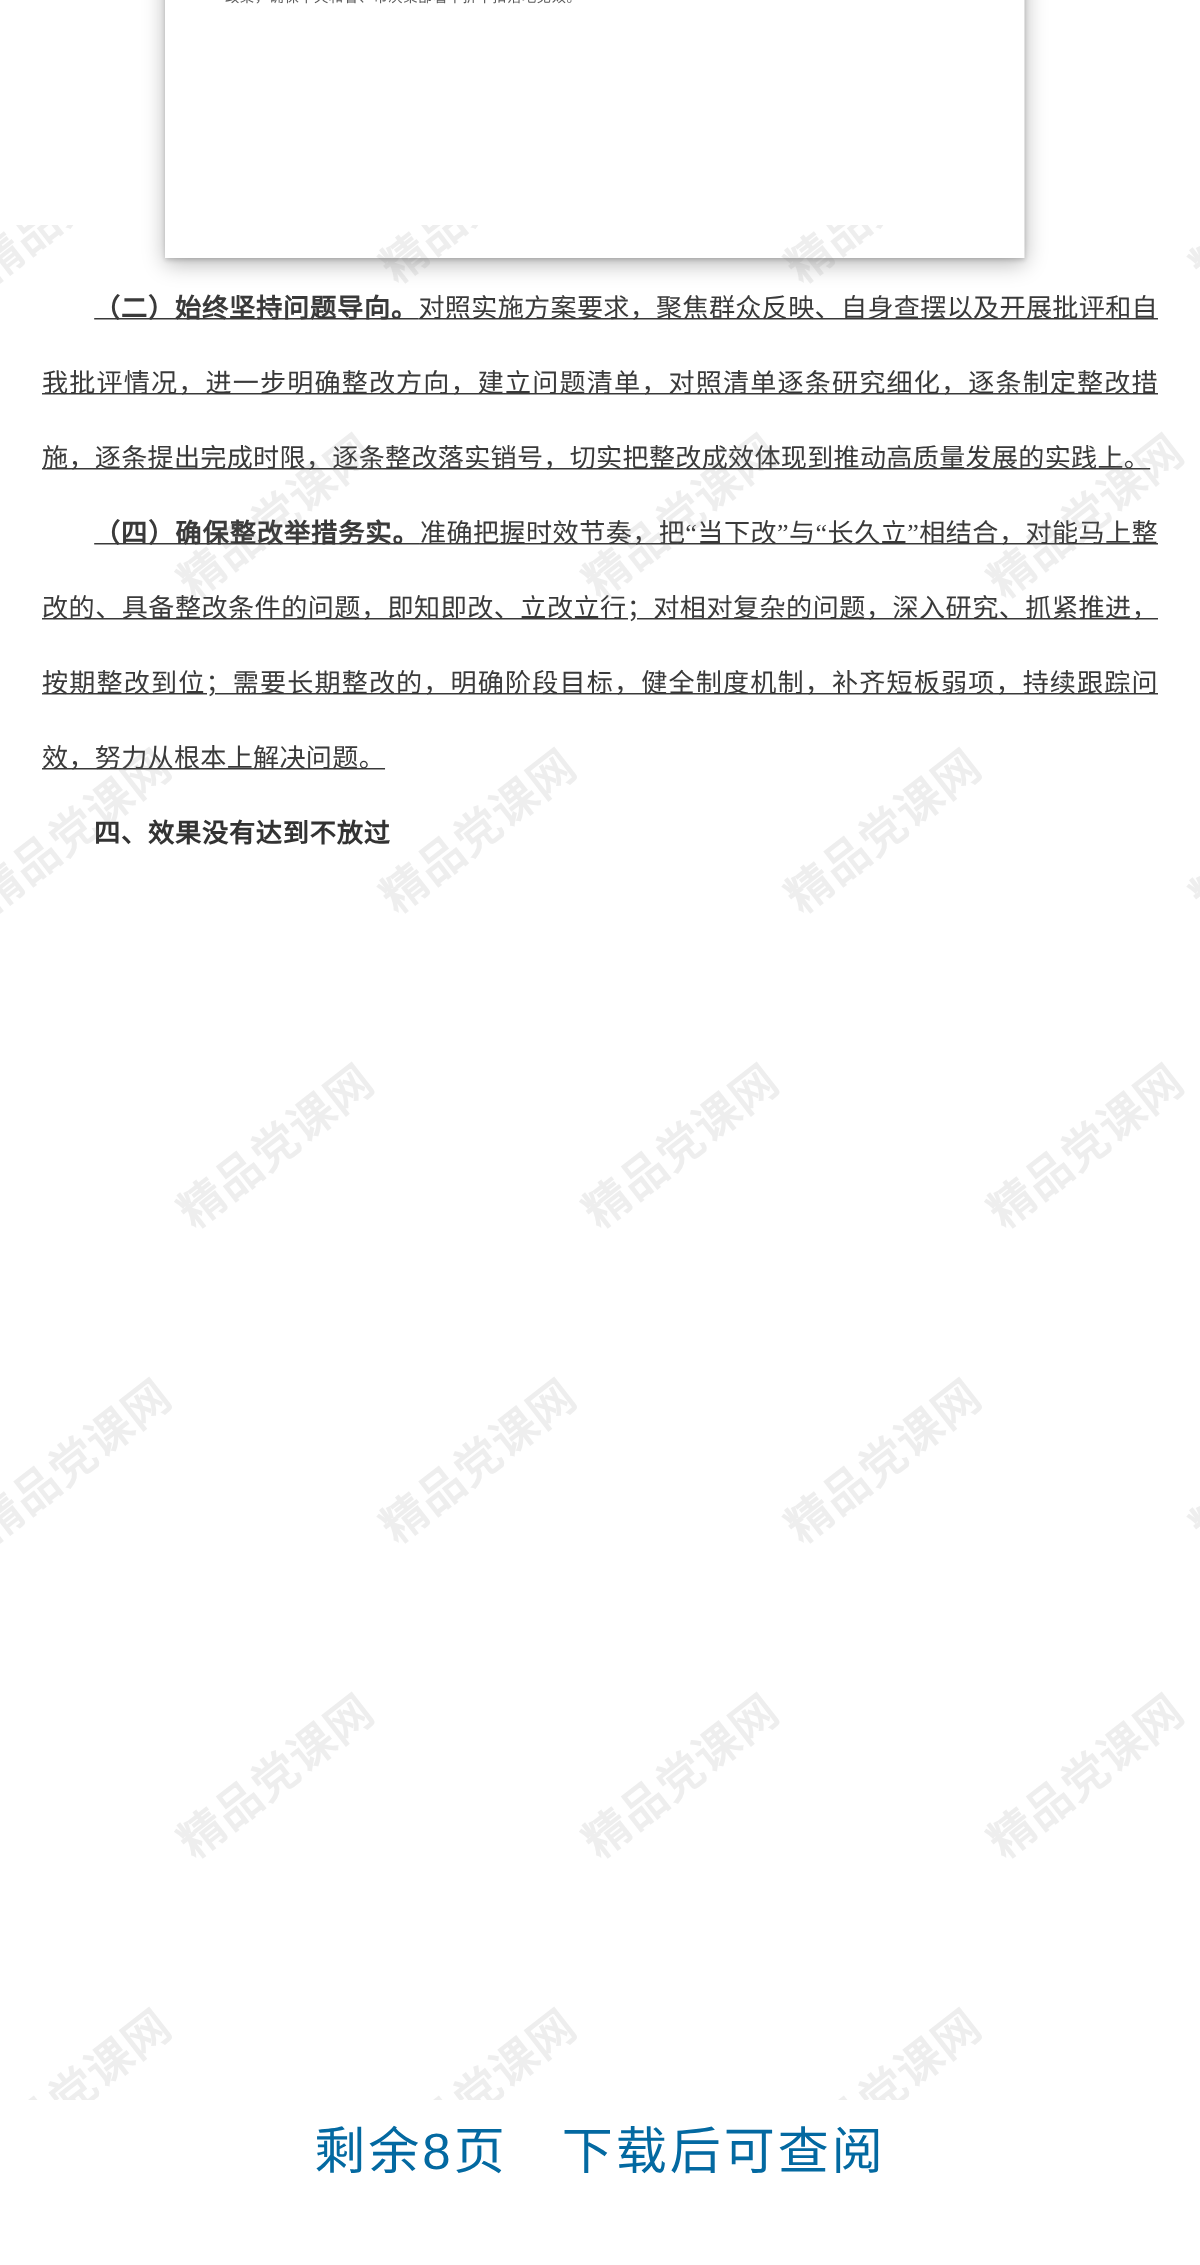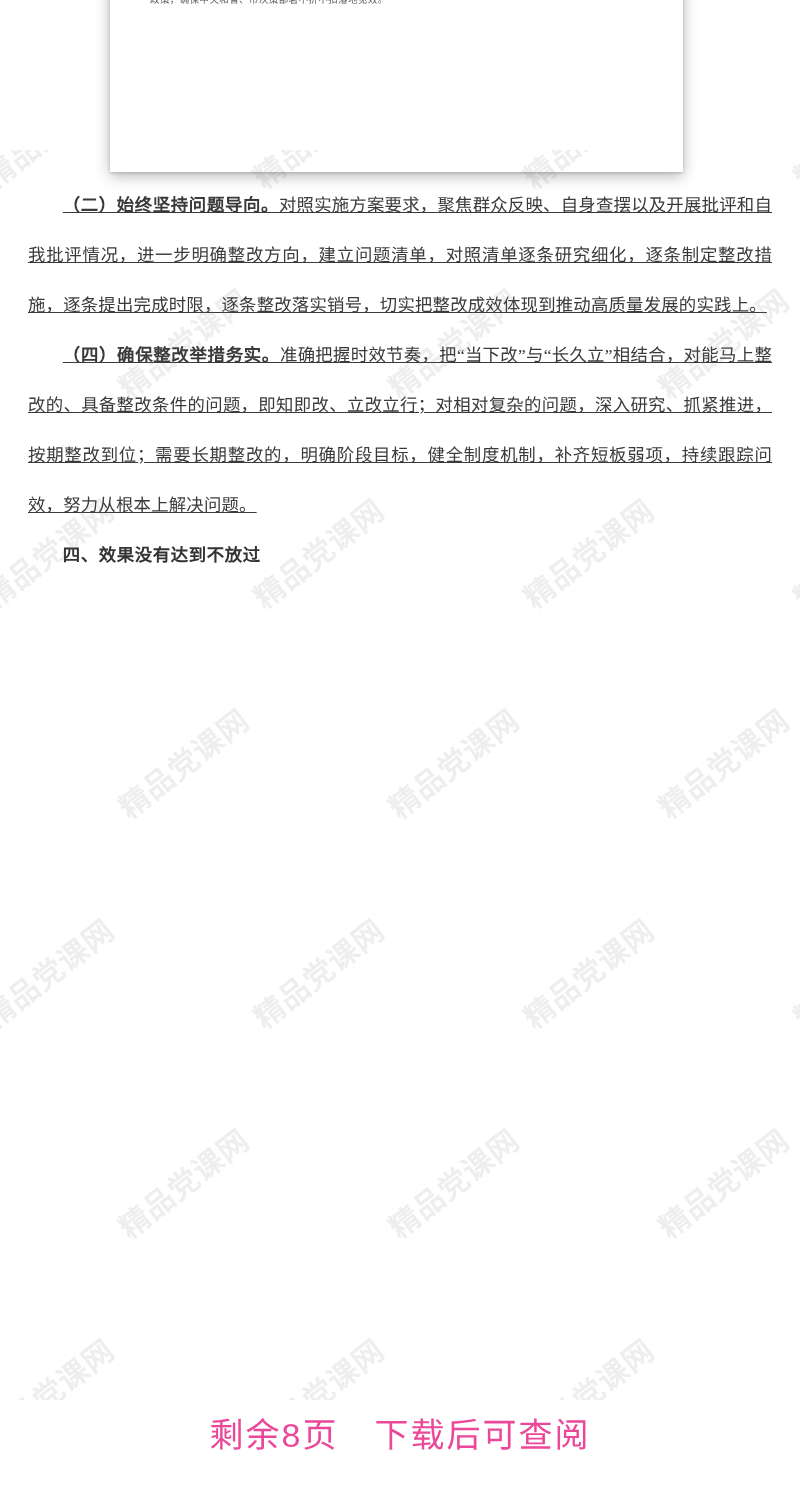--- a/index.html
+++ b/index.html
@@ -138,21 +138,21 @@
     width: 800px;
     height: 70px;
     display: flex;
     align-items: center;
     justify-content: center;
     z-index: 8;
   }
   #footer-notice .notice-text {
     font-family: "Liberation Sans", "DejaVu Sans", sans-serif;
     font-size: 34px;
-    color: #ec4899;
+    color: #0369a1;
     letter-spacing: 2px;
     line-height: 46px;
     white-space: pre;
   }
 
   #bottom-pad {
     position: absolute;
     left: 0;
     top: 1470px;
     width: 800px;

